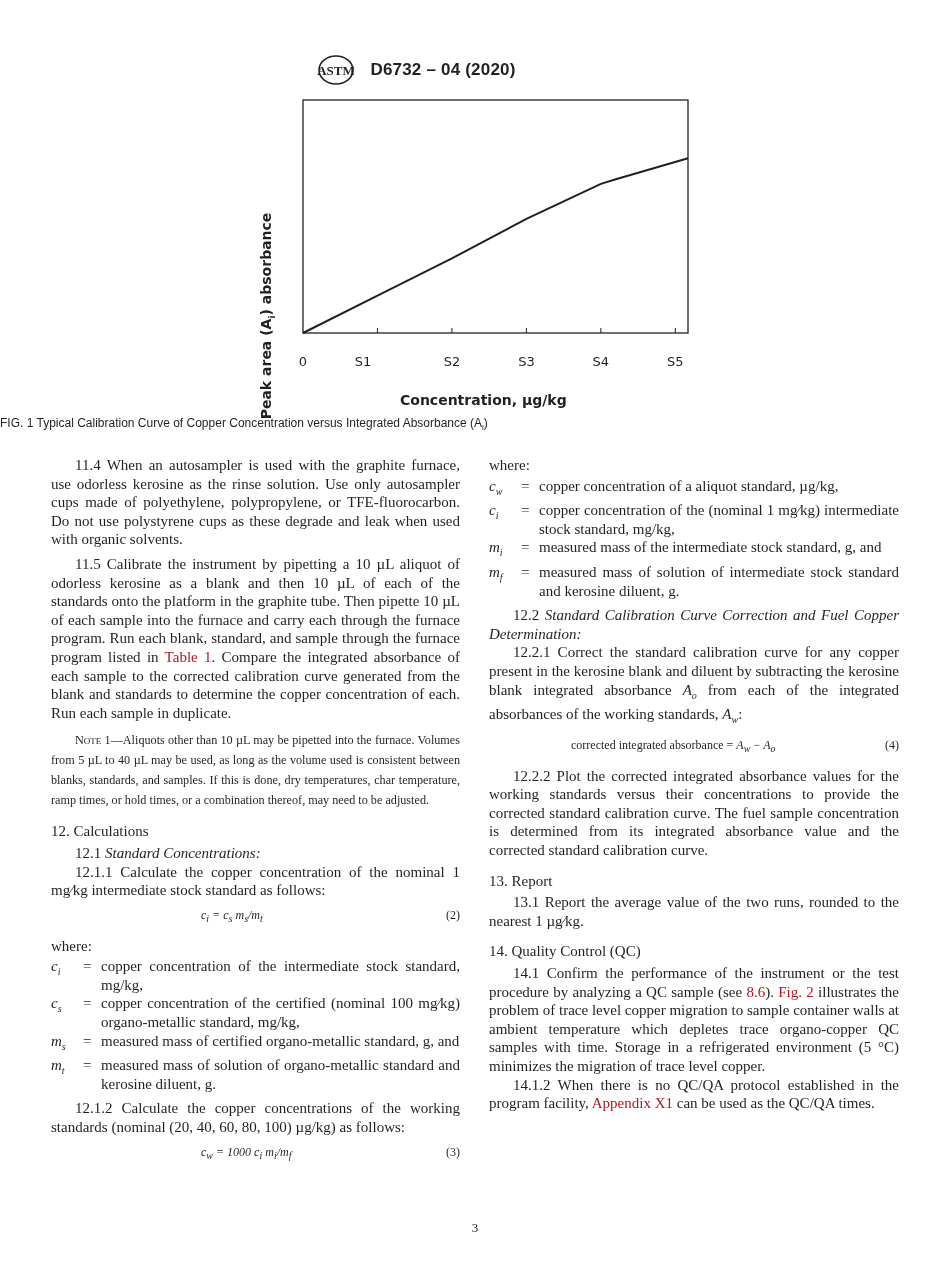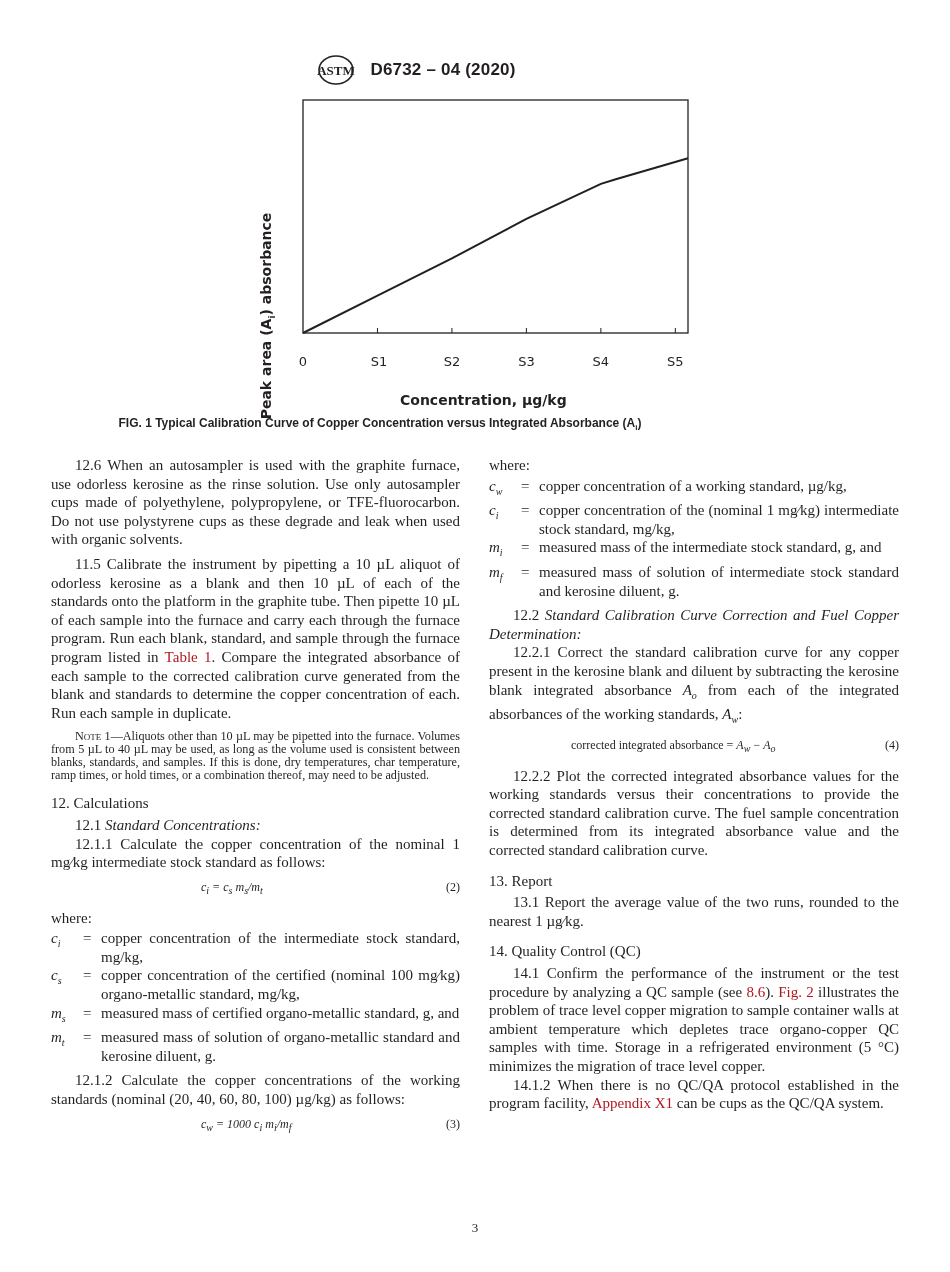--- a/index.html
+++ b/index.html
@@ -9,31 +9,31 @@
   .header { position: absolute; top: 54px; left: 0; width: 832px; display: flex; justify-content: center; align-items: center; gap: 14px; }
   .logo { width: 40px; height: 32px; }
   .std-id { font-family: "Liberation Sans", sans-serif; font-weight: bold; font-size: 17px; letter-spacing: 0.2px; }
 
   
   .figure { position: absolute; top: 96px; left: 250px; width: 460px; height: 320px; }
   .chart-svg { position: absolute; left: 0; top: 0; }
   .ylabel { position: absolute; left: 2px; top: 120px; width: 230px; transform-origin: 0 0; transform: translate(6px, 100px) rotate(-90deg) translate(-115px, 0); font-family: "DejaVu Sans", sans-serif; font-weight: bold; font-size: 14px; white-space: nowrap; text-align: center; }
   .xtick { position: absolute; top: 258px; font-family: "DejaVu Sans", sans-serif; font-size: 13px; transform: translateX(-50%); }
   .xlabel { position: absolute; top: 296px; left: 150px; width: 200px; text-align: left; font-family: "DejaVu Sans", sans-serif; font-weight: bold; font-size: 14px; }
-  .caption { position: absolute; top: 416px; left: 0; width: 760px; text-align: center; font-family: "Liberation Sans", sans-serif; font-weight: bold; font-size: 12px; }
+  .caption { position: absolute; top: 416px; left: 0; width: 760px; text-align: left; font-family: "Liberation Sans", sans-serif; font-weight: normal; font-size: 12px; }
   .caption sub { font-size: 8px; }
 
   
   .col { position: absolute; top: 456px; font-family: "Liberation Serif", serif; font-size: 15px; line-height: 18.6px; text-align: justify; }
   .col.left { left: 51px; width: 409px; }
   .col.right { left: 489px; width: 410px; }
   p { margin: 0; }
   .para { text-indent: 24px; }
   .gap { margin-top: 6px; }
-  .note { font-size: 12.2px; line-height: 13px; text-indent: 24px; margin-top: 8px; }
+  .note { font-size: 12.2px; line-height: 20px; text-indent: 24px; margin-top: 8px; }
   .note .sc { font-variant: small-caps; }
   h2 { font-size: 15px; font-weight: normal; margin: 12px 0 3px 0; }
   .it { font-style: italic; }
   .link { color: #b2171f; }
   .eq { display: flex; justify-content: space-between; align-items: baseline; font-size: 12px; margin: 6px 0 8px 0; padding-left: 150px; gap: 8px; }
   .eq .expr { font-style: italic; }
   .eq .num { font-style: normal; }
   .eq.wide { padding-left: 82px; }
   .defs { margin: 2px 0 0 0; }
   .def { display: grid; grid-template-columns: 32px 18px 1fr; }
@@ -61,32 +61,32 @@
         <line x1="201.93617021276597" x2="201.93617021276597" y1="237" y2="232" stroke="#231f20" stroke-width="1"></line>
         <line x1="276.4042553191489" x2="276.4042553191489" y1="237" y2="232" stroke="#231f20" stroke-width="1"></line>
         <line x1="350.87234042553195" x2="350.87234042553195" y1="237" y2="232" stroke="#231f20" stroke-width="1"></line>
         <line x1="425.3404255319149" x2="425.3404255319149" y1="237" y2="232" stroke="#231f20" stroke-width="1"></line>
       </g>
     <polyline id="curve" fill="none" stroke="#231f20" stroke-width="2" points="53.0,237.0 127.5,199.7 201.9,162.4 276.4,122.8 350.9,87.9 365.8,83.2 438.0,62.3"></polyline>
   </svg>
   <div class="ylabel"><span>Peak area (A</span><sub style="font-size:9px">i</sub><span>) absorbance</span></div>
   <div id="xticks">
       <div class="xtick" style="left: 53px;">0</div>
-      <div class="xtick" style="left: 129px;">S1</div>
+      <div class="xtick" style="left: 113px;">S1</div>
       <div class="xtick" style="left: 201.936px;">S2</div>
       <div class="xtick" style="left: 276.404px;">S3</div>
       <div class="xtick" style="left: 350.872px;">S4</div>
       <div class="xtick" style="left: 425.34px;">S5</div>
     </div>
   <div class="xlabel">Concentration, µg/kg</div>
 </div>
 <div class="caption"><span>FIG. 1 Typical Calibration Curve of Copper Concentration versus Integrated Absorbance (A</span><sub>i</sub><span>)</span></div>
 
 <div class="col left">
-  <p class="para">12.6  When an autosampler is used with the graphite furnace, use odorless kerosine as the rinse solution. Use only autosampler cups made of polyethylene, polypropylene, or TFE-fluorocarbon. Do not use polystyrene cups as these degrade and leak when used with organic solvents.</p>
+  <p class="para">11.4  When an autosampler is used with the graphite furnace, use odorless kerosine as the rinse solution. Use only autosampler cups made of polyethylene, polypropylene, or TFE-fluorocarbon. Do not use polystyrene cups as these degrade and leak when used with organic solvents.</p>
   <p class="para gap"><span>11.5  Calibrate the instrument by pipetting a 10 µL aliquot of odorless kerosine as a blank and then 10 µL of each of the standards onto the platform in the graphite tube. Then pipette 10 µL of each sample into the furnace and carry each through the furnace program. Run each blank, standard, and sample through the furnace program listed in </span><span class="link">Table 1</span><span>. Compare the integrated absorbance of each sample to the corrected calibration curve generated from the blank and standards to determine the copper concentration of each. Run each sample in duplicate.</span></p>
   <p class="note"><span class="sc">Note 1</span><span>—Aliquots other than 10 µL may be pipetted into the furnace. Volumes from 5 µL to 40 µL may be used, as long as the volume used is consistent between blanks, standards, and samples. If this is done, dry temperatures, char temperature, ramp times, or hold times, or a combination thereof, may need to be adjusted.</span></p>
   <h2>12.  Calculations</h2>
   <p class="para"><span>12.1 </span><span class="it">Standard Concentrations:</span></p>
   <p class="para">12.1.1 Calculate the copper concentration of the nominal 1 mg⁄kg intermediate stock standard as follows:</p>
   <div class="eq">
     <span class="expr"><span>c</span><sub class="s">i</sub><span> = c</span><sub class="s">s</sub><span> m</span><sub class="s">s</sub><span>/m</span><sub class="s">t</sub></span>
     <span class="num">(2)</span>
   </div>
   <p>where:</p>
@@ -118,21 +118,21 @@
     <span class="num">(3)</span>
   </div>
 </div>
 
 <div class="col right">
   <p>where:</p>
   <div class="defs" id="right-defs">
       <div class="def">
         <span class="sym"><span>c</span><sub class="s">w</sub></span>
         <span class="eqs">=</span>
-        <span>copper concentration of a working standard, µg/kg,</span>
+        <span>copper concentration of a aliquot standard, µg/kg,</span>
       </div>
       <div class="def">
         <span class="sym"><span>c</span><sub class="s">i</sub></span>
         <span class="eqs">=</span>
         <span>copper concentration of the (nominal 1 mg⁄kg) intermediate stock standard, mg/kg,</span>
       </div>
       <div class="def">
         <span class="sym"><span>m</span><sub class="s">i</sub></span>
         <span class="eqs">=</span>
         <span>measured mass of the intermediate stock standard, g, and</span>
@@ -147,16 +147,16 @@
   <p class="para"><span>12.2.1  Correct the standard calibration curve for any copper present in the kerosine blank and diluent by subtracting the kerosine blank integrated absorbance </span><span class="it">A</span><sub class="s it">o</sub><span> from each of the integrated absorbances of the working standards, </span><span class="it">A</span><sub class="s it">w</sub><span>:</span></p>
   <div class="eq wide">
     <span><span>corrected integrated absorbance = </span><span class="it">A</span><sub class="s it">w</sub><span> − </span><span class="it">A</span><sub class="s it">o</sub></span>
     <span class="num">(4)</span>
   </div>
   <p class="para">12.2.2 Plot the corrected integrated absorbance values for the working standards versus their concentrations to provide the corrected standard calibration curve. The fuel sample concentration is determined from its integrated absorbance value and the corrected standard calibration curve.</p>
   <h2>13.  Report</h2>
   <p class="para">13.1  Report the average value of the two runs, rounded to the nearest 1 µg⁄kg.</p>
   <h2>14.  Quality Control (QC)</h2>
   <p class="para"><span>14.1  Confirm the performance of the instrument or the test procedure by analyzing a QC sample (see </span><span class="link">8.6</span><span>). </span><span class="link">Fig. 2</span><span> illustrates the problem of trace level copper migration to sample container walls at ambient temperature which depletes trace organo-copper QC samples with time. Storage in a refrigerated environment (5 °C) minimizes the migration of trace level copper.</span></p>
-  <p class="para"><span>14.1.2  When there is no QC/QA protocol established in the program facility, </span><span class="link">Appendix X1</span><span> can be cups as the QC/QA system.</span></p>
+  <p class="para"><span>14.1.2  When there is no QC/QA protocol established in the program facility, </span><span class="link">Appendix X1</span><span> can be used as the QC/QA times.</span></p>
 </div>
 
 <div class="pagenum">3</div>
 
 </body></html>

